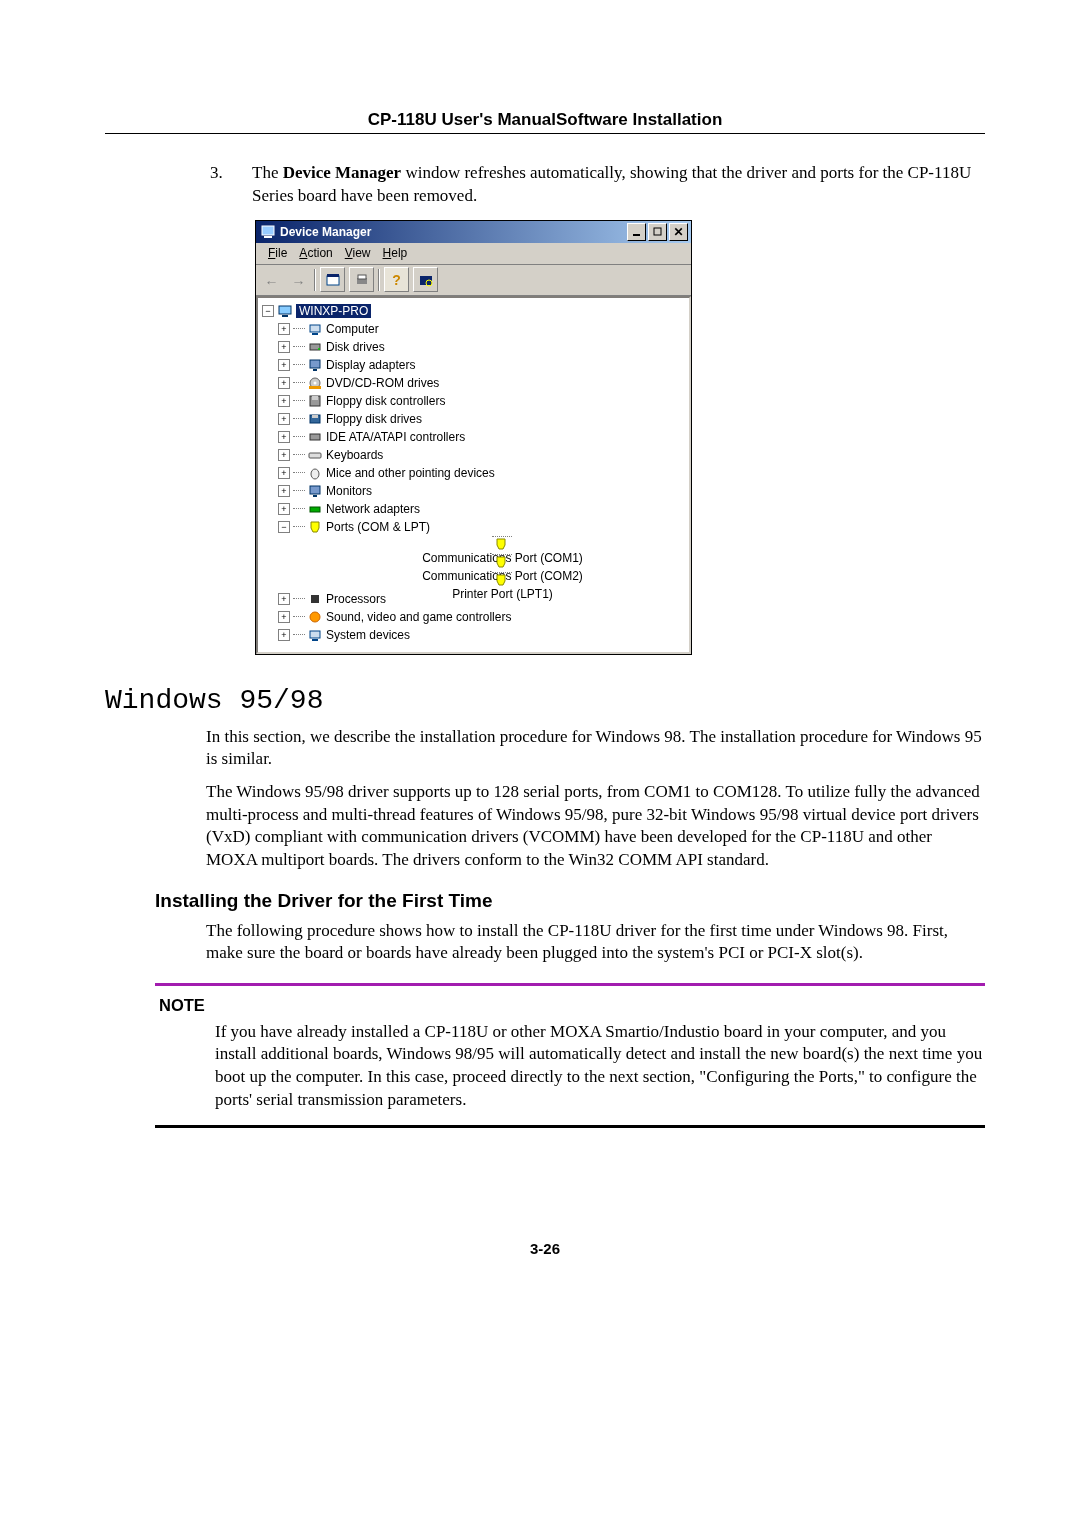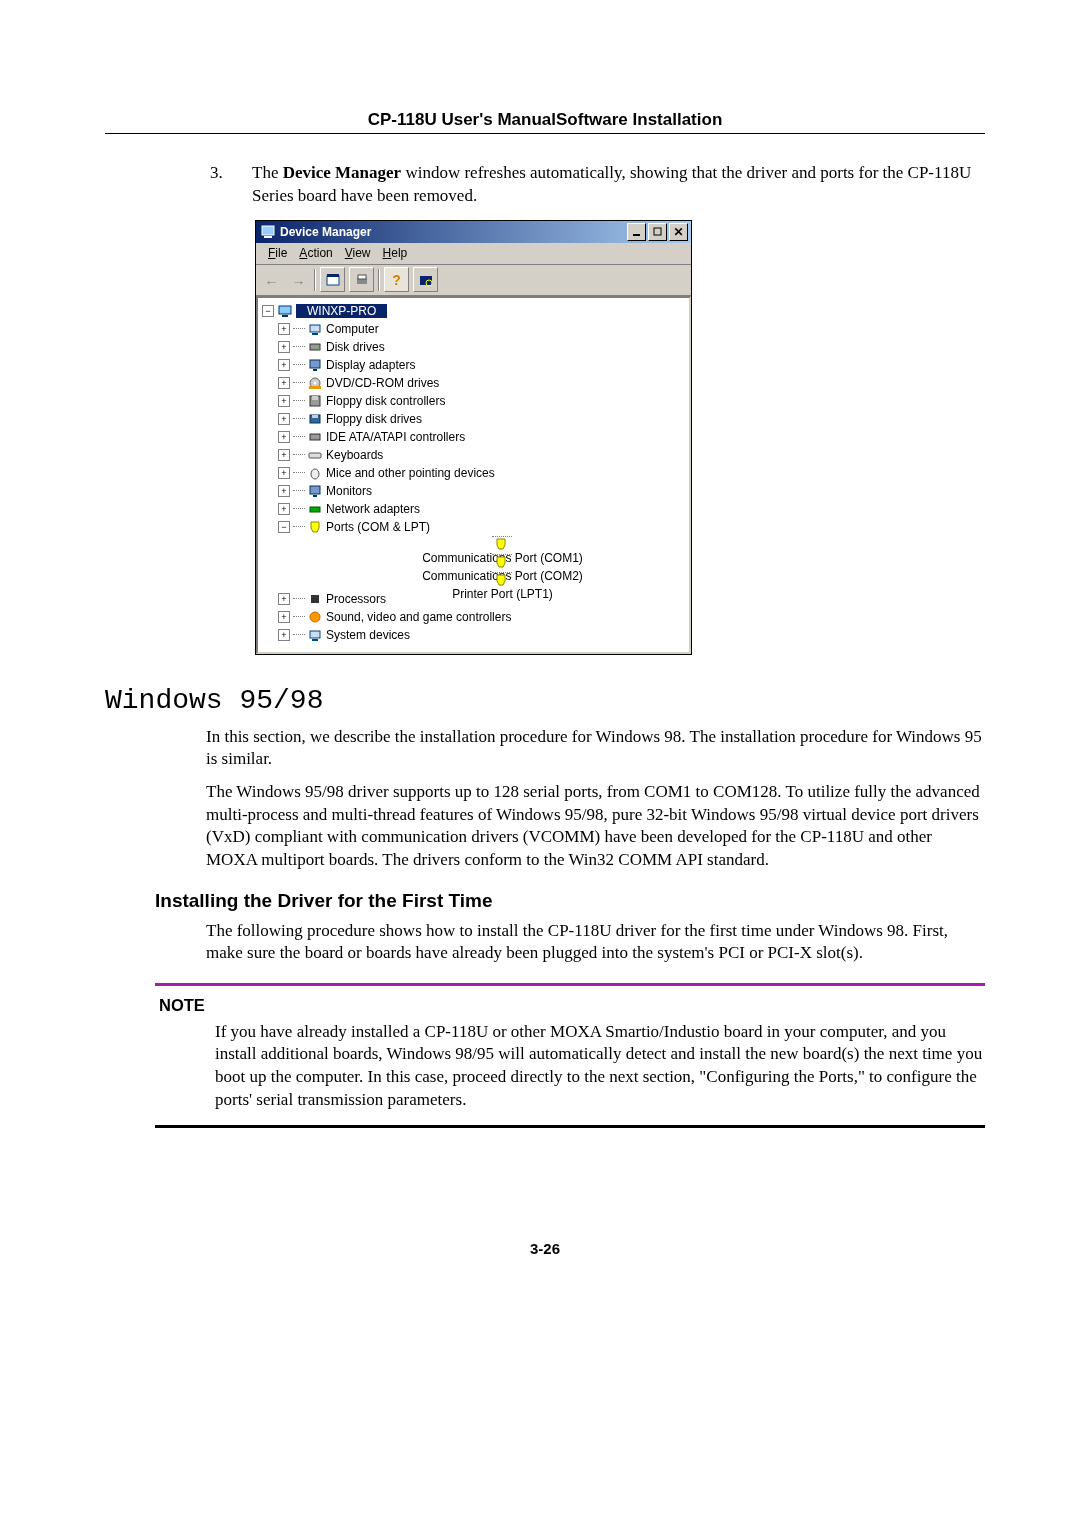--- a/index.html
+++ b/index.html
@@ -130,21 +130,21 @@
   }
   .ic {
     width: 16px; height: 16px;
     display: inline-flex; align-items:center; justify-content:center;
     margin-right: 3px;
     font-size: 13px;
   }
   .sel {
     background: #0a246a;
     color: #fff;
-    padding: 0 11px;
+    padding: 0 3px;
   }
   .ind1 { margin-left: 18px; }
   .ind3 { margin-left: 58px; flex-direction: column; }
 
   
   h2.sect {
     font-family: Liberation Mono, monospace;
     font-weight: normal;
     font-size: 28px;
     margin: 8px 0 10px 0;

